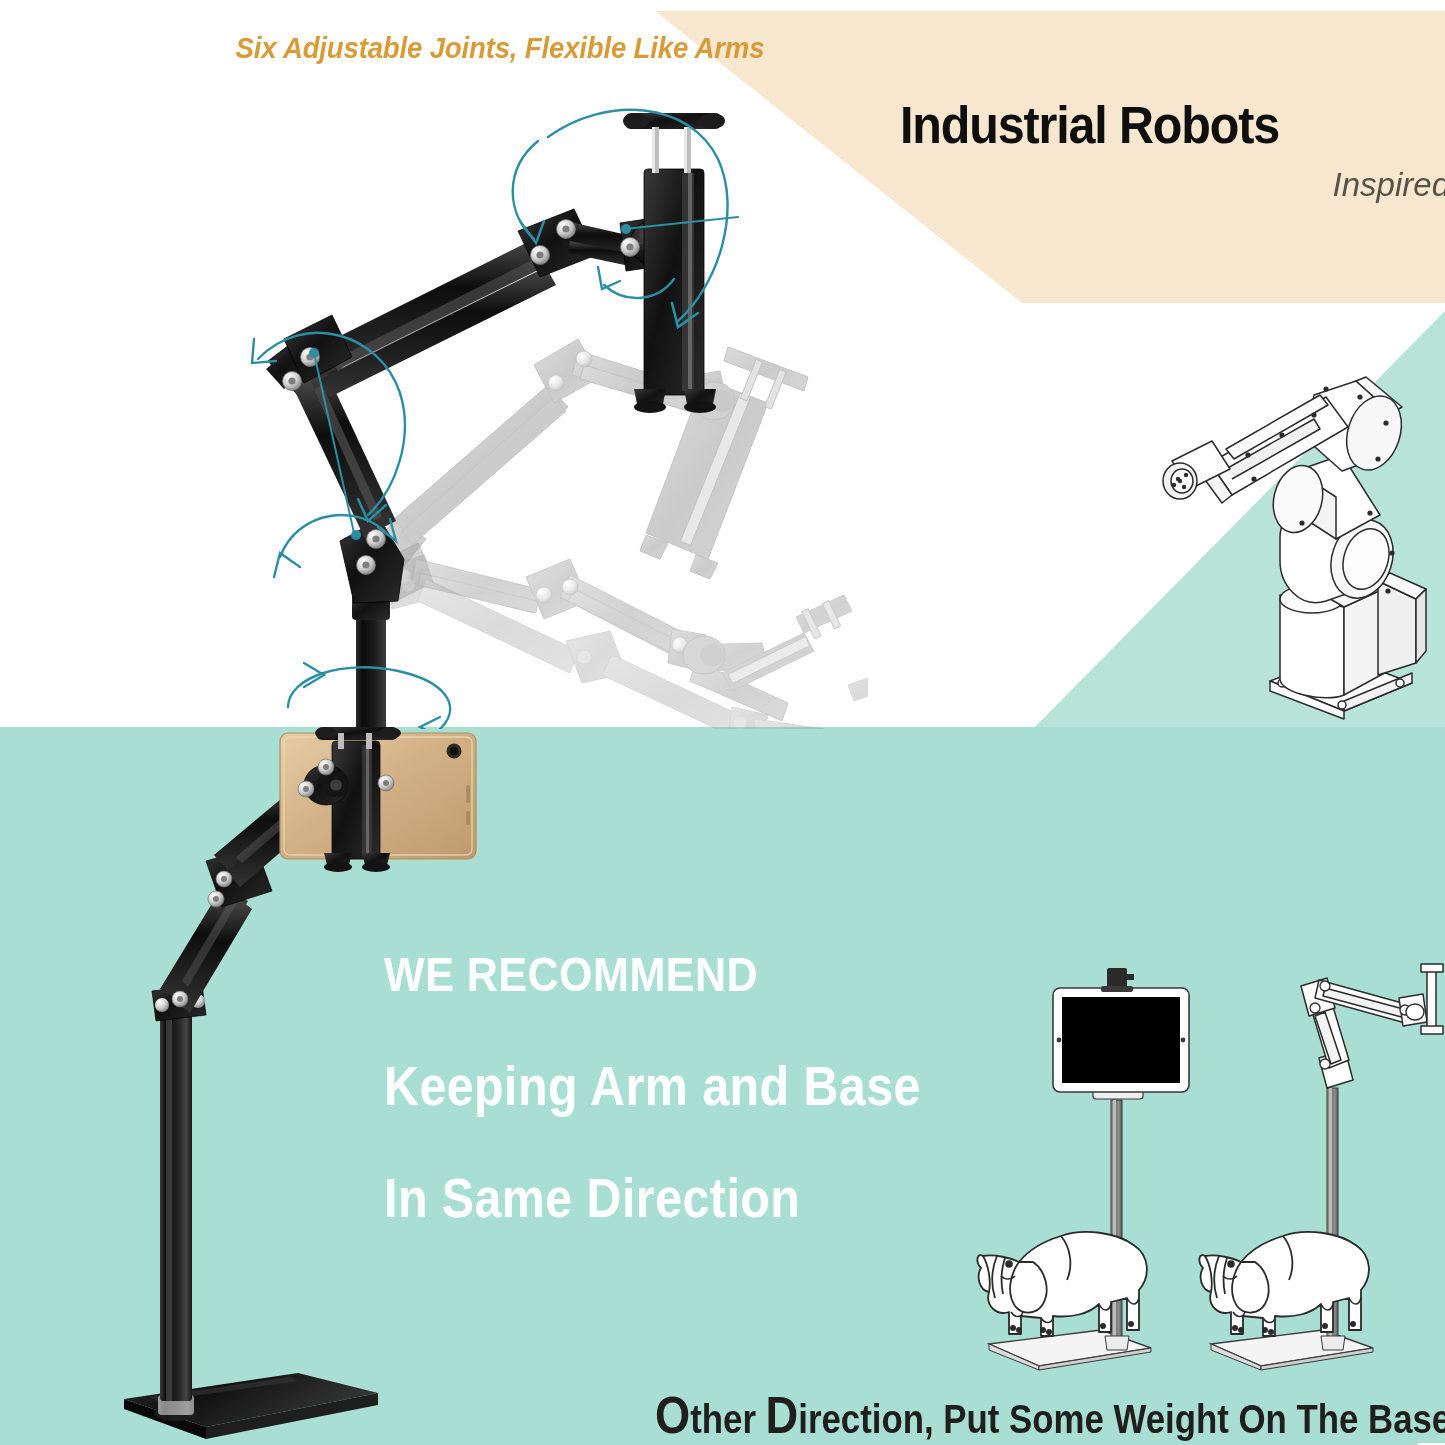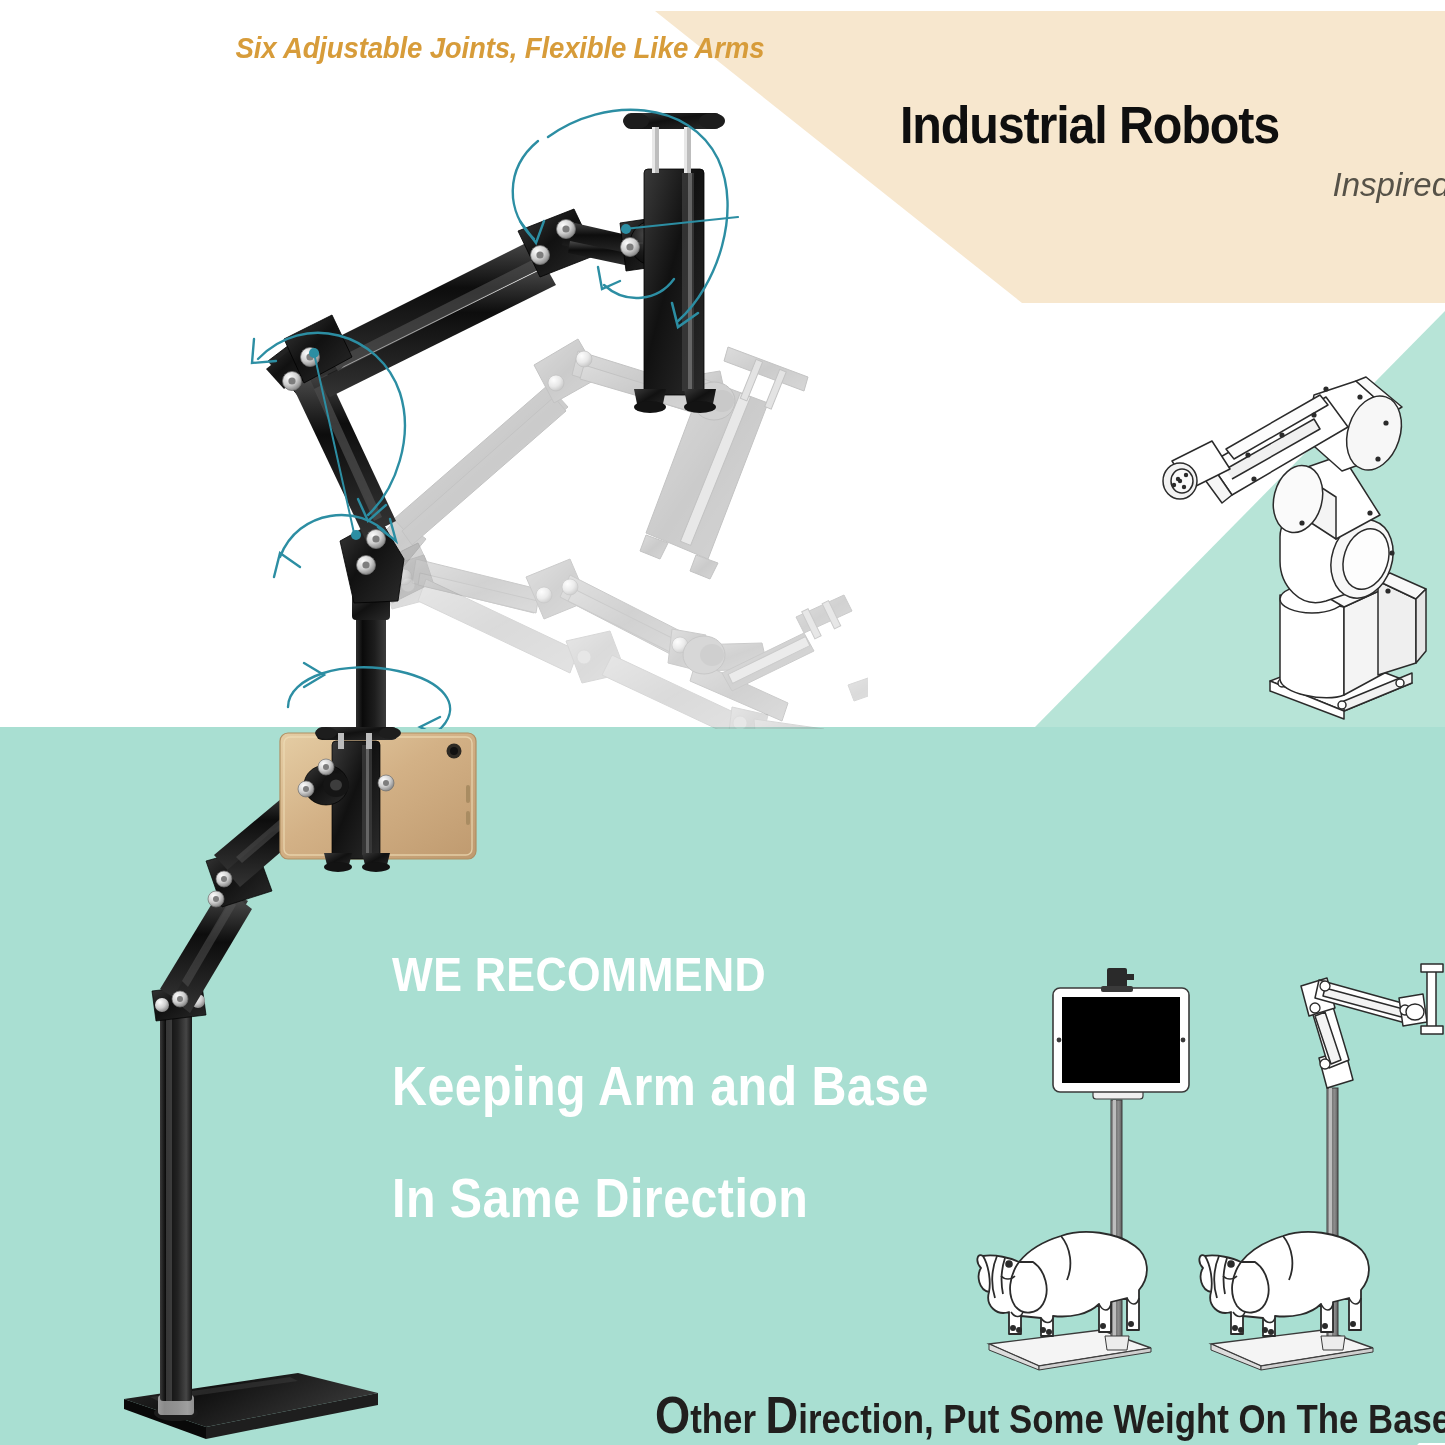--- a/index.html
+++ b/index.html
@@ -69,21 +69,21 @@
   }
   #headline-inspired {
     position: absolute; left: 1100px; top: 155px; width: 350px;
     text-align: right;
     font-size: 33px; font-style: italic; color: #565248;
     letter-spacing: 0px;
     white-space: nowrap;
   }
 
   #recommend-block {
-    position: absolute; left: 392px; top: 935px;
+    position: absolute; left: 384px; top: 935px;
     color: #ffffff;
   }
   .rec-line {
     font-weight: bold;
     white-space: nowrap;
     transform: scaleX(0.88);
     transform-origin: left center;
     letter-spacing: 0.5px;
   }
   #rec-line-1 { font-size: 49px; margin-bottom: 52px; }

